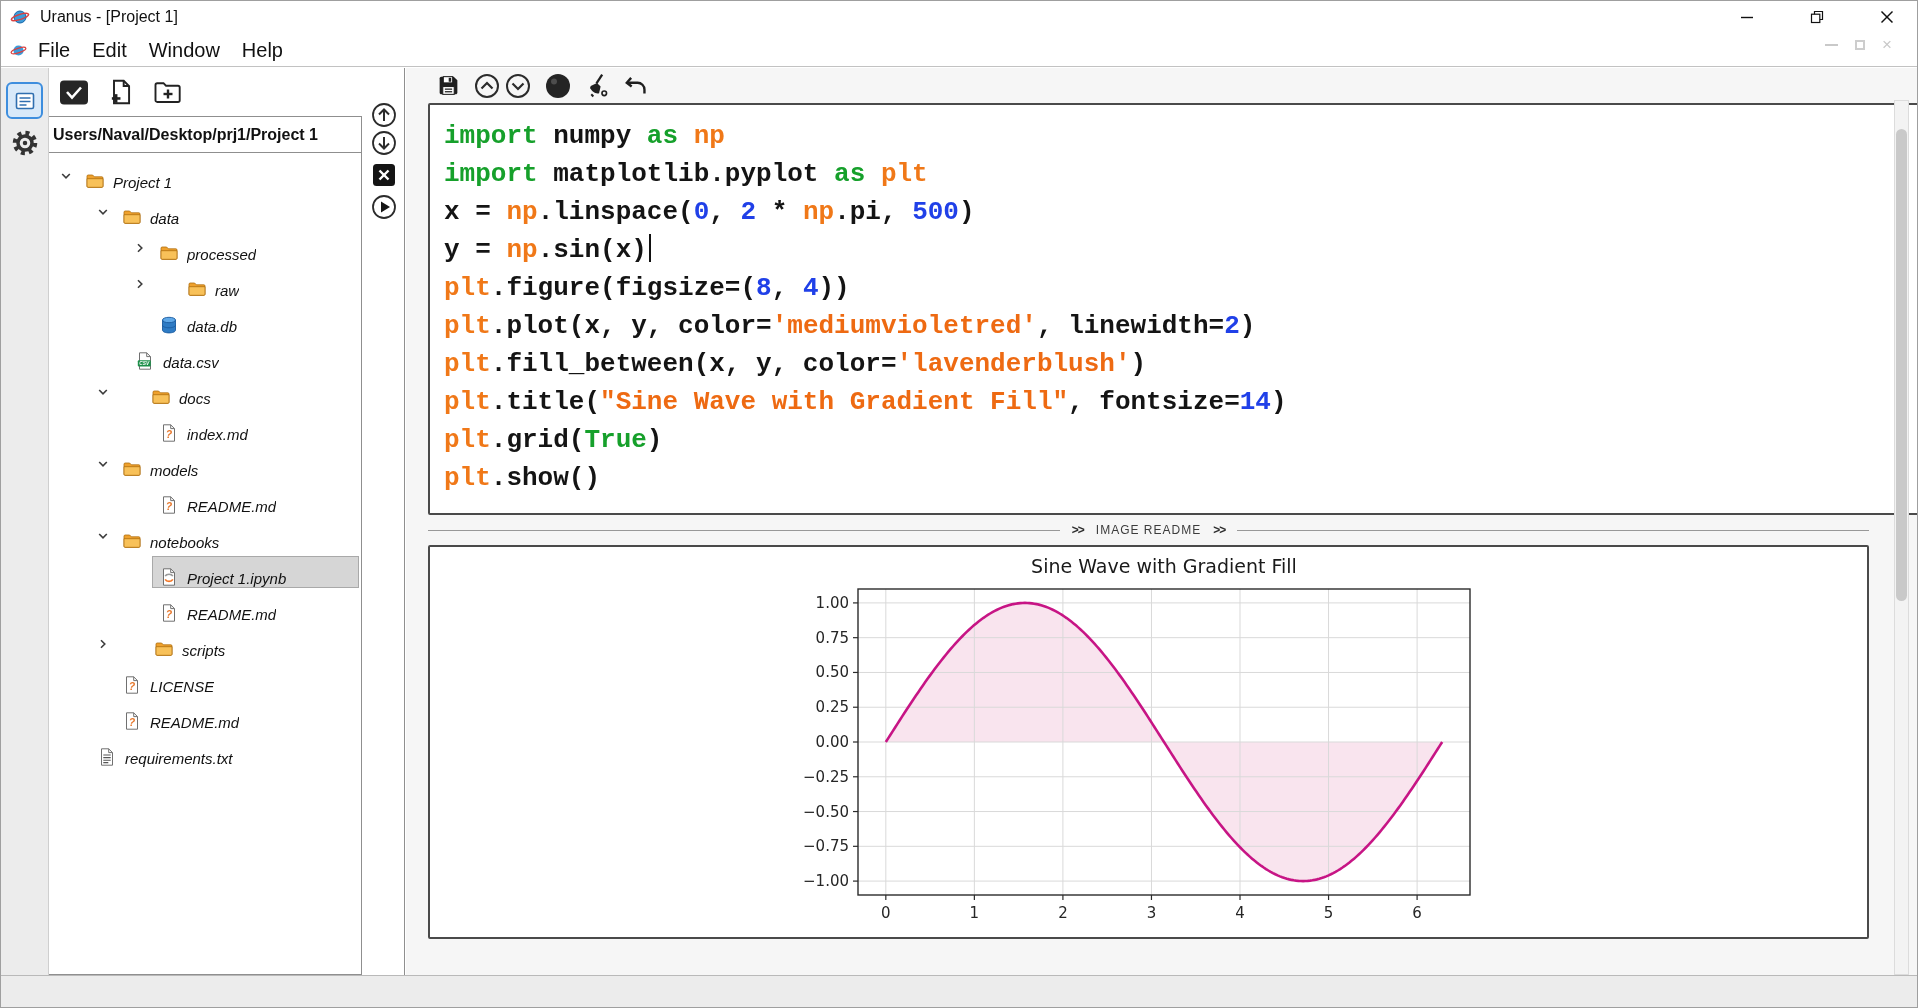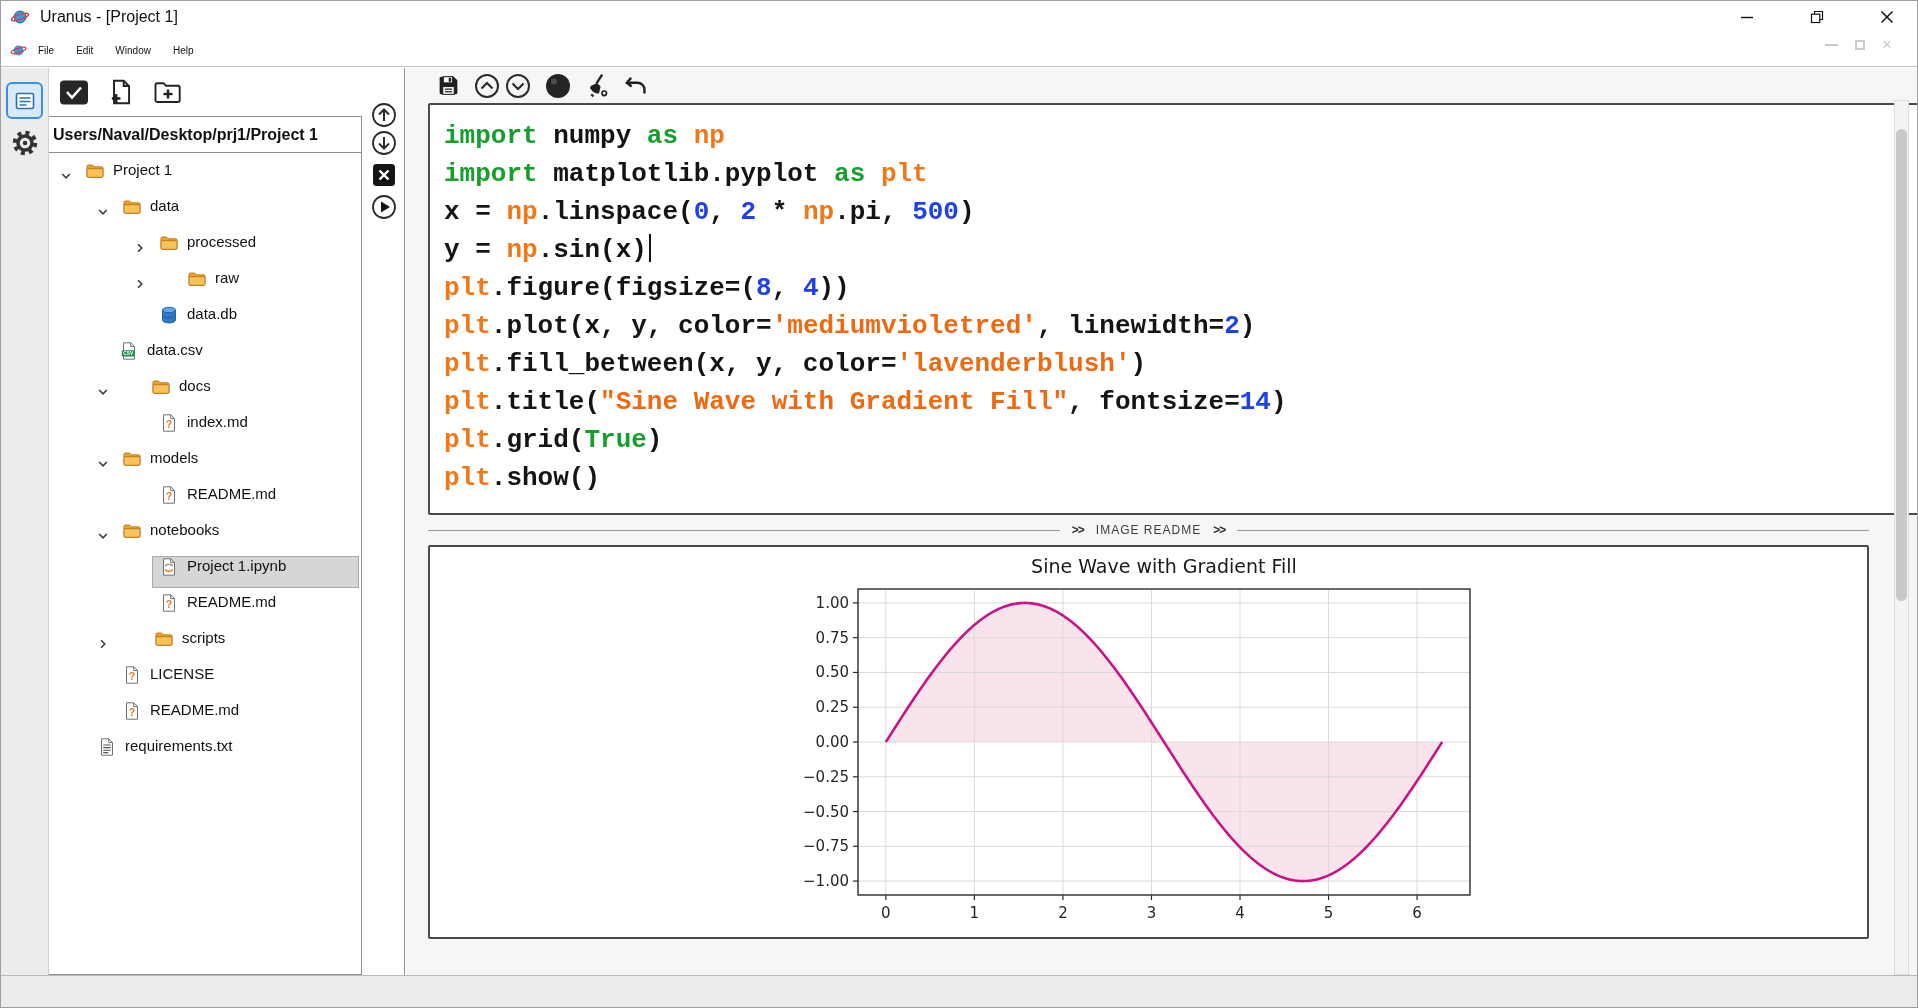--- a/index.html
+++ b/index.html
@@ -10,40 +10,40 @@
   
   .titlebar{position:absolute;left:0;top:0;width:100%;height:34px;background:#fff;display:flex;align-items:center;}
   .app-icon{margin-left:10px;width:20px;height:20px;flex:none;}
   .title-text{margin-left:10px;font-size:16px;white-space:nowrap;}
   .win-controls{position:absolute;right:8px;top:2px;height:30px;display:flex;align-items:center;gap:24px;}
   .win-btn{width:46px;height:28px;display:flex;align-items:center;justify-content:center;}
 
   
   .menubar{position:absolute;left:0;top:34px;width:100%;height:33px;background:#fff;border-bottom:1px solid #c2c2c2;display:flex;align-items:center;}
   .menu-icon{margin-left:10px;width:17px;height:17px;flex:none;}
-  .menu-item{padding:0 11px;font-size:10px;cursor:default;}
+  .menu-item{padding:0 11px;font-size:20px;cursor:default;}
   .child-controls{position:absolute;right:26px;top:40px;display:flex;align-items:center;gap:17px;z-index:5;}
   .cc-dash{width:13px;height:2px;background:#c9c9c9;}
   .cc-box{width:10px;height:10px;border:2px solid #cdcdcd;}
   .cc-x{color:#c9c9c9;font-size:17px;line-height:10px;}
 
   
   .activity{position:absolute;left:0;top:68px;width:49px;height:907px;background:#ececec;border-right:1px solid #cfcfcf;}
   .activity-btn-panel{position:absolute;left:6px;top:14px;width:37px;height:37px;background:#d8e9f9;border:2px solid #3e8ede;border-radius:6px;display:flex;align-items:center;justify-content:center;}
   .activity-btn-gear{position:absolute;left:8px;top:58px;width:34px;height:34px;display:flex;align-items:center;justify-content:center;}
 
   
   .sidebar-toolbar{position:absolute;left:49px;top:68px;width:313px;height:48px;background:#fff;display:flex;align-items:center;gap:15px;padding-left:9px;}
   .sb-tool{width:32px;height:32px;display:flex;align-items:center;justify-content:center;}
   .sidebar{position:absolute;left:49px;top:116px;width:313px;height:859px;background:#fff;border:1px solid #8f8f8f;border-left:none;overflow:hidden;}
   .sidebar-path{height:36px;line-height:36px;padding-left:4px;font-size:16px;border-bottom:1px solid #8f8f8f;white-space:nowrap;overflow:hidden;font-weight:bold;}
   .tree{padding-top:5px;}
   .tree-row{display:flex;align-items:center;height:36px;font-size:15px;white-space:nowrap;}
   .chevron-slot{width:20px;flex:none;display:flex;align-items:center;}
-  .row-content{display:flex;align-items:flex-start;height:30px;padding:0 6px;flex:1;margin-right:3px;min-width:0;}
+  .row-content{display:flex;align-items:flex-end;height:30px;padding:0 6px;flex:1;margin-right:3px;min-width:0;font-style:italic;}
   .tree-row.selected .row-content{background:#d6d6d6;outline:1px solid #a9a9a9;}
   .tree-icon{width:20px;height:20px;flex:none;margin-right:8px;display:flex;}
   .tree-label{overflow:hidden;text-overflow:ellipsis;}
 
   
   .cellbar{position:absolute;left:362px;top:68px;width:43px;height:907px;background:#fff;border-right:1px solid #8f8f8f;}
   .cell-btn{position:absolute;left:8px;width:27px;height:27px;display:flex;align-items:center;justify-content:center;}
 
   
   .main{position:absolute;left:406px;top:68px;width:1512px;height:907px;background:#f6f6f6;}
@@ -243,21 +243,21 @@
           <span class="tree-icon">
             <svg viewBox="0 0 20 20" width="20" height="20">
               <path d="M3.5 5v10.2c0 1.5 2.9 2.7 6.5 2.7s6.5-1.2 6.5-2.7V5" fill="#2e7bc4" stroke="#1a5a9e" stroke-width="0.9"></path>
               <path d="M3.5 10.1c0 1.5 2.9 2.7 6.5 2.7s6.5-1.2 6.5-2.7" fill="none" stroke="#1a5a9e" stroke-width="0.9"></path>
               <ellipse cx="10" cy="5" rx="6.5" ry="2.7" fill="#5fa8e8" stroke="#1a5a9e" stroke-width="0.9"></ellipse>
             </svg>
           </span>
           <span class="tree-label">data.db</span>
         </span>
       </div>
-      <div class="tree-row" style="padding-left: 44px;">
+      <div class="tree-row" style="padding-left: 44px; margin-left: 16px;">
         <span class="chevron-slot"></span>
         <span class="row-content">
           <span class="tree-icon">
             <svg viewBox="0 0 20 20" width="20" height="20">
               <path d="M4.5 1.8h7.2l3.8 3.8v12.6H4.5z" fill="#fff" stroke="#707070" stroke-width="1"></path>
               <path d="M11.7 1.8v3.8h3.8" fill="none" stroke="#707070" stroke-width="1"></path>
               <rect x="2.8" y="9.2" width="13" height="6.2" rx="1" fill="#1d8f4a"></rect>
               <text x="9.3" y="14.1" font-size="4.8" font-weight="bold" fill="#fff" text-anchor="middle" font-family="Liberation Sans, sans-serif">CSV</text>
             </svg>
           </span>

